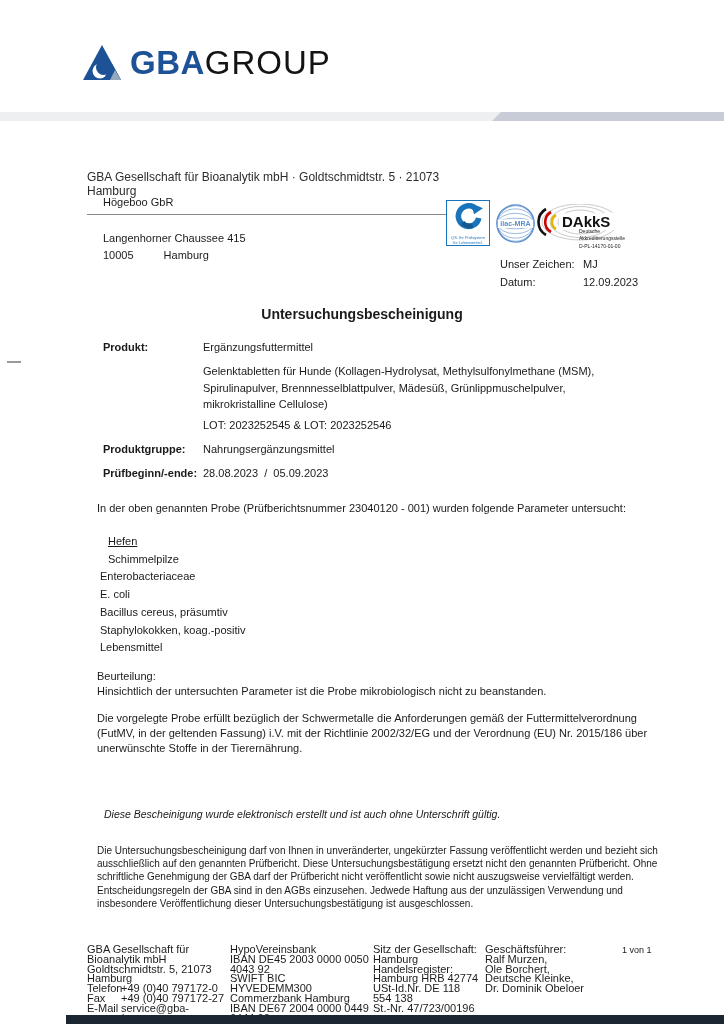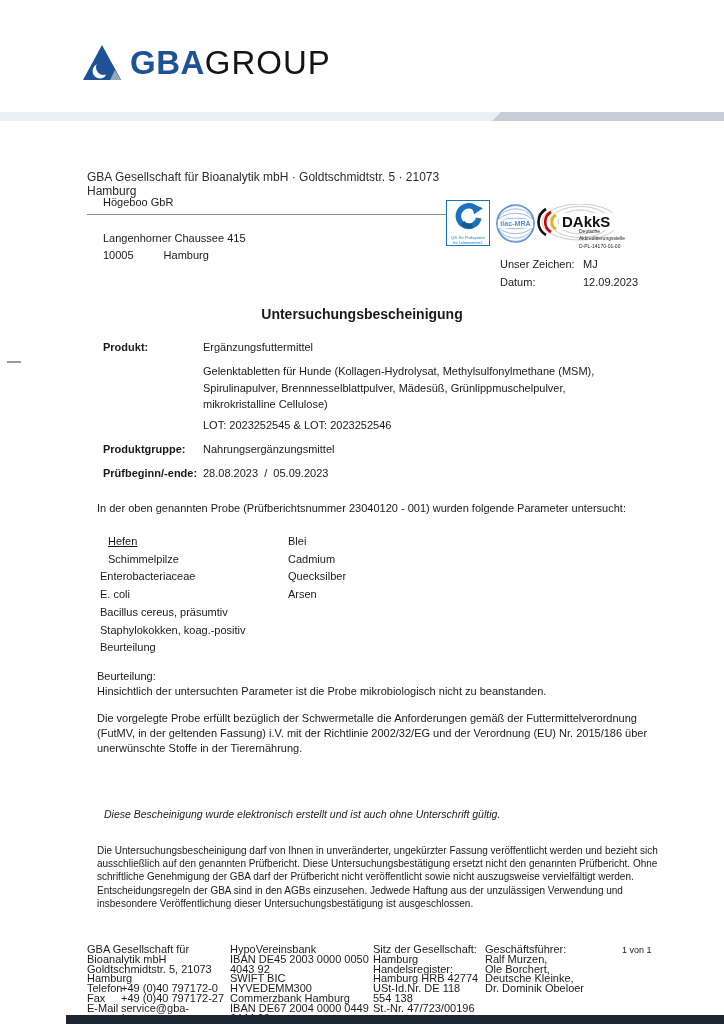--- a/index.html
+++ b/index.html
@@ -140,27 +140,21 @@
 
   <div class="abs body-text" style="left:97px;top:502px;">In der oben genannten Probe (Prüfberichtsnummer 23040120 - 001) wurden folgende Parameter untersucht:</div>
 
   <div class="abs param" style="left:100px;top:533px;">
     <div style="padding-left:8px;text-decoration:underline;">Hefen</div>
     <div style="padding-left:8px;">Schimmelpilze</div>
     <div>Enterobacteriaceae</div>
     <div>E. coli</div>
     <div>Bacillus cereus, präsumtiv</div>
     <div>Staphylokokken, koag.-positiv</div>
-    <div>Beurteilung</div>
-  </div>
-  <div class="abs param" style="left:288px;top:533px;">
-    <div>Blei</div>
-    <div>Cadmium</div>
-    <div>Quecksilber</div>
-    <div>Arsen</div>
+    <div>Lebensmittel</div>
   </div>
 
   <div class="abs assess" style="left:97px;top:669px;">Beurteilung:</div>
   <div class="abs assess" style="left:97px;top:684px;width:590px;">Hinsichtlich der untersuchten Parameter ist die Probe mikrobiologisch nicht zu beanstanden.</div>
   <div class="abs assess" style="left:97px;top:711px;width:578px;">Die vorgelegte Probe erfüllt bezüglich der Schwermetalle die Anforderungen gemäß der Futtermittelverordnung (FutMV, in der geltenden Fassung) i.V. mit der Richtlinie 2002/32/EG und der Verordnung (EU) Nr. 2015/186 über unerwünschte Stoffe in der Tierernährung.</div>
 
   <div class="abs note-italic" style="left:104px;top:808px;">Diese Bescheinigung wurde elektronisch erstellt und ist auch ohne Unterschrift gültig.</div>
 
   <div class="abs legal" style="left:97px;top:844px;width:588px;">Die Untersuchungsbescheinigung darf von Ihnen in unveränderter, ungekürzter Fassung veröffentlicht werden und bezieht sich ausschließlich auf den genannten Prüfbericht. Diese Untersuchungsbestätigung ersetzt nicht den genannten Prüfbericht. Ohne schriftliche Genehmigung der GBA darf der Prüfbericht nicht veröffentlicht sowie nicht auszugsweise vervielfältigt werden. Entscheidungsregeln der GBA sind in den AGBs einzusehen. Jedwede Haftung aus der unzulässigen Verwendung und insbesondere Veröffentlichung dieser Untersuchungsbestätigung ist ausgeschlossen.</div>
 

